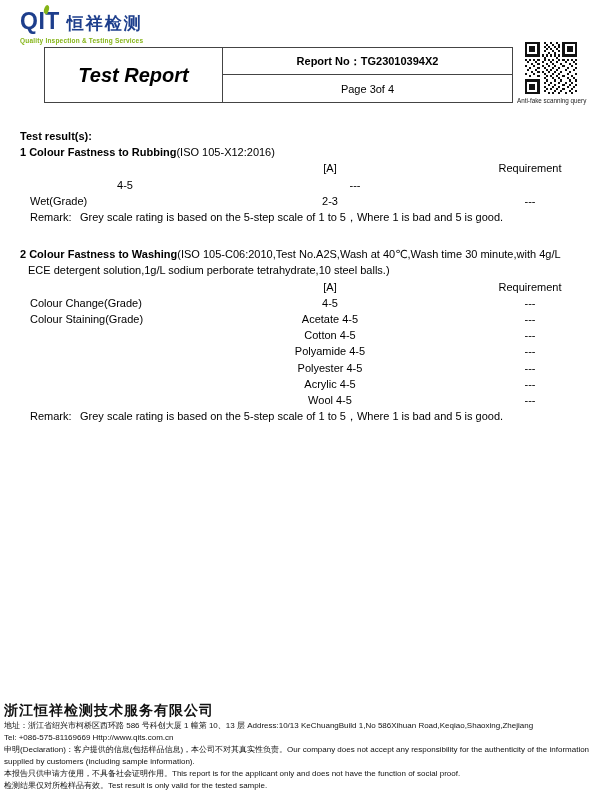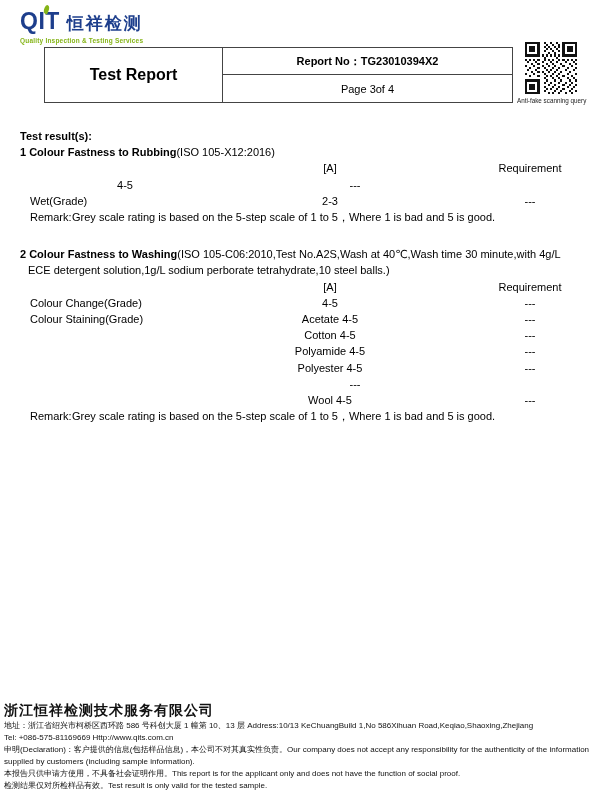--- a/index.html
+++ b/index.html
@@ -21,21 +21,21 @@
   }
   .logo-cn{font-size:17px;font-weight:bold;color:#1d3e8c;letter-spacing:2px;font-family:Liberation Mono, monospace;}
   .logo-tagline{font-size:6.5px;font-weight:bold;color:#85b417;margin-top:2px;letter-spacing:0.2px;}
   
   .hdr-table{
     position:absolute;left:44px;top:47px;width:467px;height:54px;
     display:grid;grid-template-columns:178px 1fr;border:1px solid #444;
   }
   .hdr-left{
     display:flex;align-items:center;justify-content:center;
-    border-right:1px solid #444;font-size:16px;font-weight:bold;
+    border-right:1px solid #444;font-size:20px;font-weight:bold;font-style:italic;
   }
   .hdr-right{display:grid;grid-template-rows:1fr 1fr;}
   .hdr-reportno{
     display:flex;align-items:center;justify-content:center;
     border-bottom:1px solid #444;font-size:11px;font-weight:bold;
   }
   .hdr-page{display:flex;align-items:center;justify-content:center;font-size:11px;}
   
   .qr-wrap{position:absolute;left:517px;top:42px;width:68px;text-align:center;}
   .qr-box{width:56px;height:52px;margin:0 auto;}
@@ -43,21 +43,21 @@
   
   .results{position:absolute;left:20px;top:128px;width:560px;font-size:11px;line-height:16.2px;}
   .res-heading{font-weight:bold;}
   .sec-title{margin-top:0;padding-left:8px;text-indent:-8px;}
   .sec-title .tb{font-weight:bold;}
   .sec2{margin-top:21px;}
   .grid-row{display:grid;grid-template-columns:210px 200px 150px;}
   .grid-row .lbl{padding-left:10px;}
   .grid-row .val{text-align:center;}
   .grid-row .req{text-align:center;padding-left:50px;}
-  .remark{display:flex;padding-left:10px;}
+  .remark{display:flex;padding-left:10px;gap:8px;}
   .remark .rl{width:42px;flex:0 0 42px;}
   
   .footer{position:absolute;left:4px;right:10px;top:704px;font-size:8px;line-height:12px;color:#111;}
   .f-company{display:flex;align-items:baseline;gap:6px;margin-bottom:4px;}
   .f-cn-name{
     font-family:"DejaVu Serif","Liberation Serif",serif;
     font-size:14px;font-weight:bold;letter-spacing:1px;
   }
   .f-en-name{font-size:10px;font-weight:bold;}
   .f-line{margin:0;}
@@ -160,20 +160,21 @@
         <div class="val">Polyamide 4-5</div>
         <div class="req">---</div>
       </div>
       <div class="grid-row">
         <div class="lbl"></div>
         <div class="val">Polyester 4-5</div>
         <div class="req">---</div>
       </div>
       <div class="grid-row">
         <div class="lbl"></div>
+        <div class="val">Acrylic 4-5</div>
         <div class="req">---</div>
       </div>
       <div class="grid-row">
         <div class="lbl"></div>
         <div class="val">Wool 4-5</div>
         <div class="req">---</div>
       </div>
       <div class="remark">
         <span class="rl">Remark:</span>
         <span>Grey scale rating is based on the 5-step scale of 1 to 5，Where 1 is bad and 5 is good.</span>

